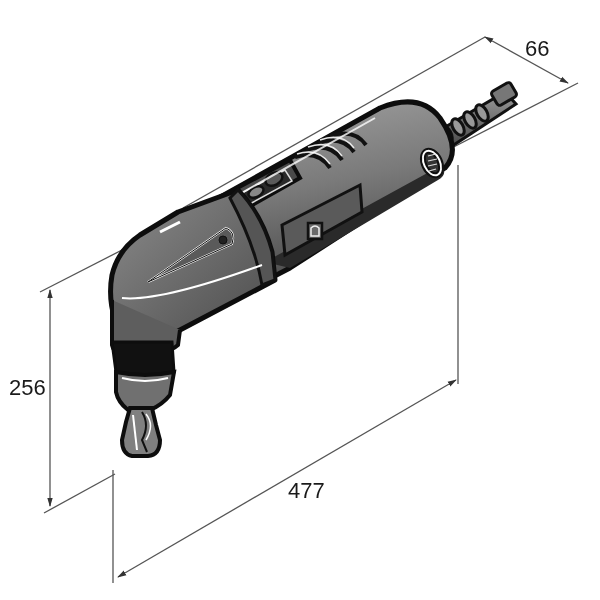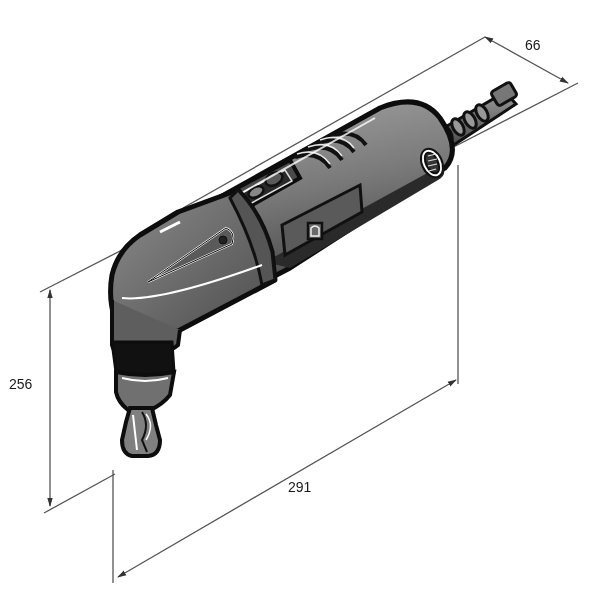--- a/index.html
+++ b/index.html
@@ -2,21 +2,21 @@
 <html><head>
   <meta charset="utf-8">
   <style>
     html, body { margin: 0; padding: 0; background: #ffffff; }
     body { width: 600px; height: 600px; position: relative; overflow: hidden; }
     .stage { position: absolute; left: 0; top: 0; width: 600px; height: 600px; }
     svg { position: absolute; left: 0; top: 0; }
     .dim-label {
       position: absolute;
       font-family: "Liberation Sans", sans-serif;
-      font-size: 14px;
+      font-size: 22px;
       color: #1a1a1a;
       line-height: 1;
     }
   </style>
 </head>
 <body>
 
 <div class="stage">
   <svg width="600" height="600" viewBox="0 0 600 600">
     <defs>
@@ -132,14 +132,14 @@
 
       <path d="M130,408 L152,408 L156,425 L160,440 Q160,455 148,456 L132,456 Q122,454 122,440 L126,422 Z" fill="#808080" stroke="#0d0d0d" stroke-width="4"></path>
       <path d="M133,415 L137,450" stroke="#fff" stroke-width="2" fill="none"></path>
       <path d="M142,412 Q150,425 142,440 L147,452" stroke="#111" stroke-width="2" fill="none"></path>
       <path d="M146,414 Q155,425 146,440" stroke="#fff" stroke-width="1.5" fill="none"></path>
     </g>
   </svg>
 
   <div class="dim-label" style="left:525px; top:38px;">66</div>
   <div class="dim-label" style="left:9px; top:377px;">256</div>
-  <div class="dim-label" style="left:288px; top:480px;">291</div>
+  <div class="dim-label" style="left:288px; top:480px;">477</div>
 </div>
 
 </body></html>

